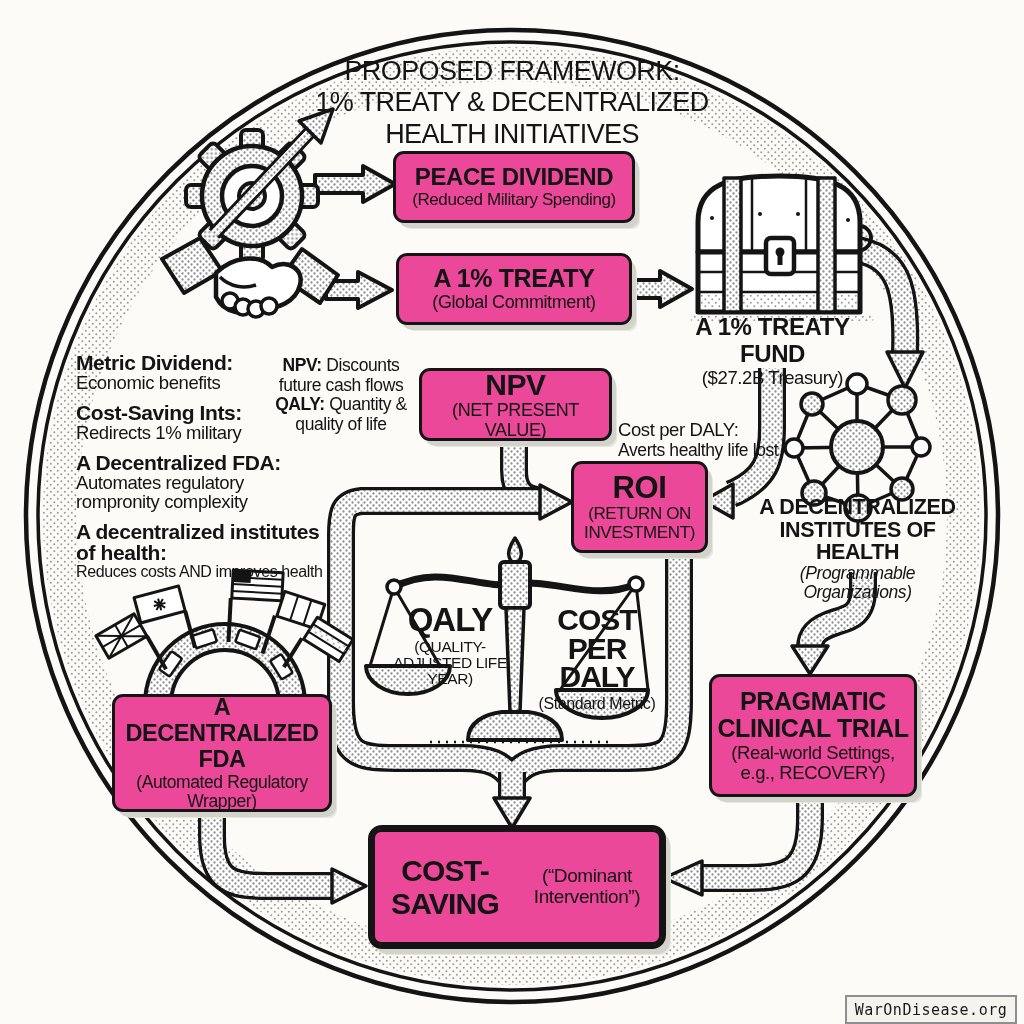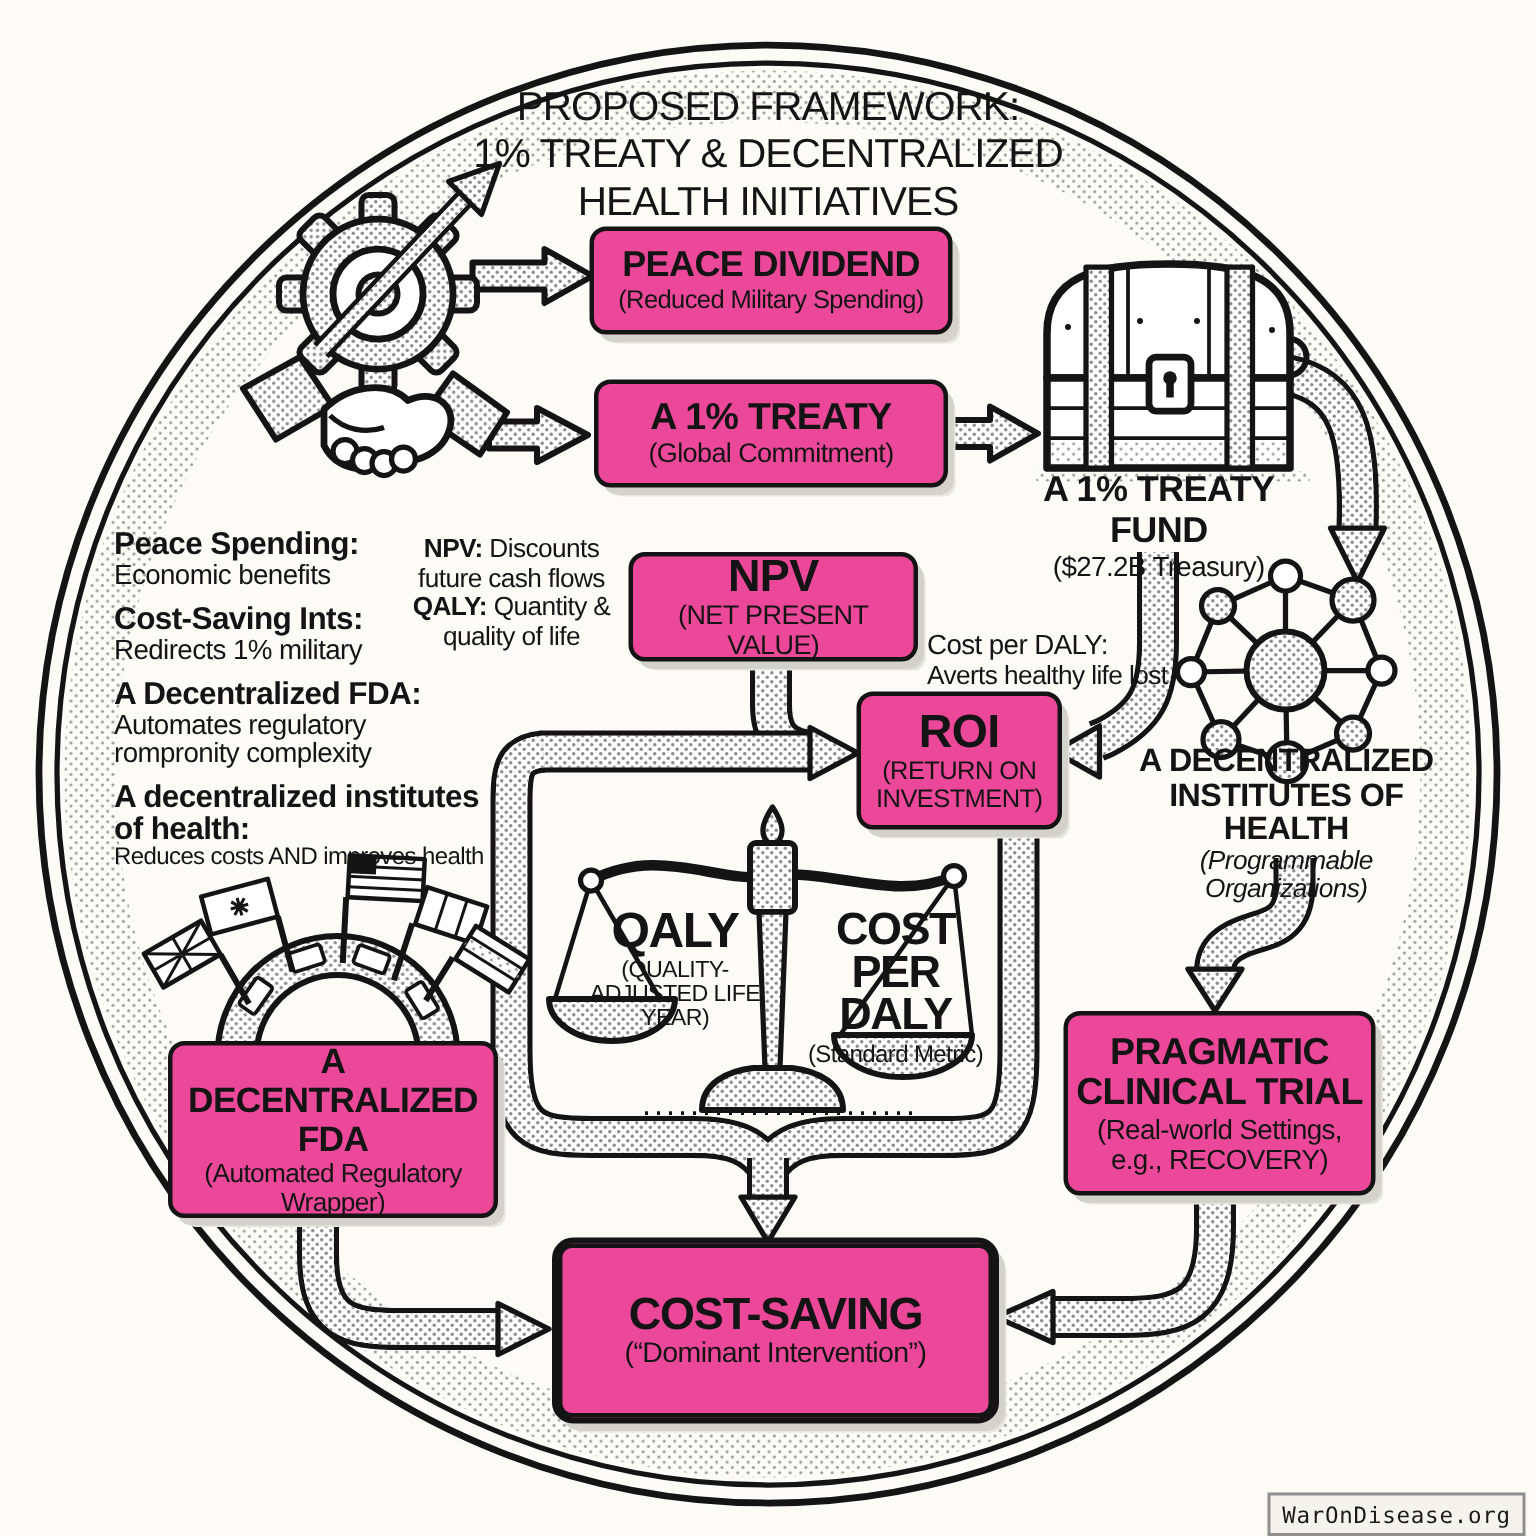--- a/index.html
+++ b/index.html
@@ -18,21 +18,21 @@
   #treaty-box .t{font-size:25px;} #treaty-box .s{font-size:18px;}
   #npv-box{left:419px;top:368px;width:187px;height:67px;}
   #npv-box .t{font-size:30px;text-align:center;} #npv-box .s{font-size:18px;}
   #roi-box{left:571px;top:461px;width:131px;height:86px;}
   #roi-box .t{font-size:31px;} #roi-box .s{font-size:17px;}
   #fda-box{left:112px;top:694px;width:214px;height:112px;}
   #fda-box .t{font-size:23.5px;} #fda-box .s{font-size:17.5px;}
   #pct-box{left:709px;top:674px;width:202px;height:117px;}
   #pct-box .t{font-size:25px;} #pct-box .s{font-size:18.5px;}
   #csi-box{left:368px;top:825px;width:290px;height:116px;padding:0;border-radius:14px;border-width:4px;}
-  #csi-inner{width:100%;height:100%;box-sizing:border-box;border:3px solid #141414;border-radius:9px;margin:0;display:flex;flex-direction:column;justify-content:center;align-items:center;}
+  #csi-inner{width:100%;height:100%;box-sizing:border-box;border:3px solid #141414;border-radius:9px;margin:0;display:flex;flex-direction:row;justify-content:center;align-items:center;}
   #csi-box .t{font-size:30px;letter-spacing:-0.8px;} #csi-box .s{font-size:19px;}
   
   #fund-label{left:660px;top:314px;width:225px;}
   #fund-label .t{font-size:24px;} #fund-label .s{font-size:18.5px;}
   #dih-label{left:745px;top:496px;width:225px;}
   #dih-label .t{font-size:21.5px;line-height:1.05;} #dih-label .s{font-size:17.5px;font-style:italic;}
   #qaly-label{left:383px;top:602px;width:134px;}
   #qaly-label .t{font-size:33px;letter-spacing:-1px;} #qaly-label .s{font-size:15.5px;line-height:1.05;}
   #cpd-label{left:527px;top:606px;width:140px;}
   #cpd-label .t{font-size:30px;letter-spacing:-1px;line-height:0.95;} #cpd-label .s{font-size:16px;margin-top:3px;}
@@ -326,21 +326,21 @@
 
   <div class="box" id="csi-box">
     <div id="csi-inner">
       <div class="t b">COST-SAVING</div>
       <div class="s">(“Dominant Intervention”)</div>
     </div>
   </div>
 
   <div class="lab" id="legend-left">
     <div class="item">
-      <div class="term">Peace Spending:</div>
+      <div class="term">Metric Dividend:</div>
       <div class="def">Economic benefits</div>
     </div>
     <div class="item">
       <div class="term">Cost-Saving Ints:</div>
       <div class="def">Redirects 1% military</div>
     </div>
     <div class="item">
       <div class="term">A Decentralized FDA:</div>
       <div class="def">Automates regulatory rompronity complexity</div>
     </div>

